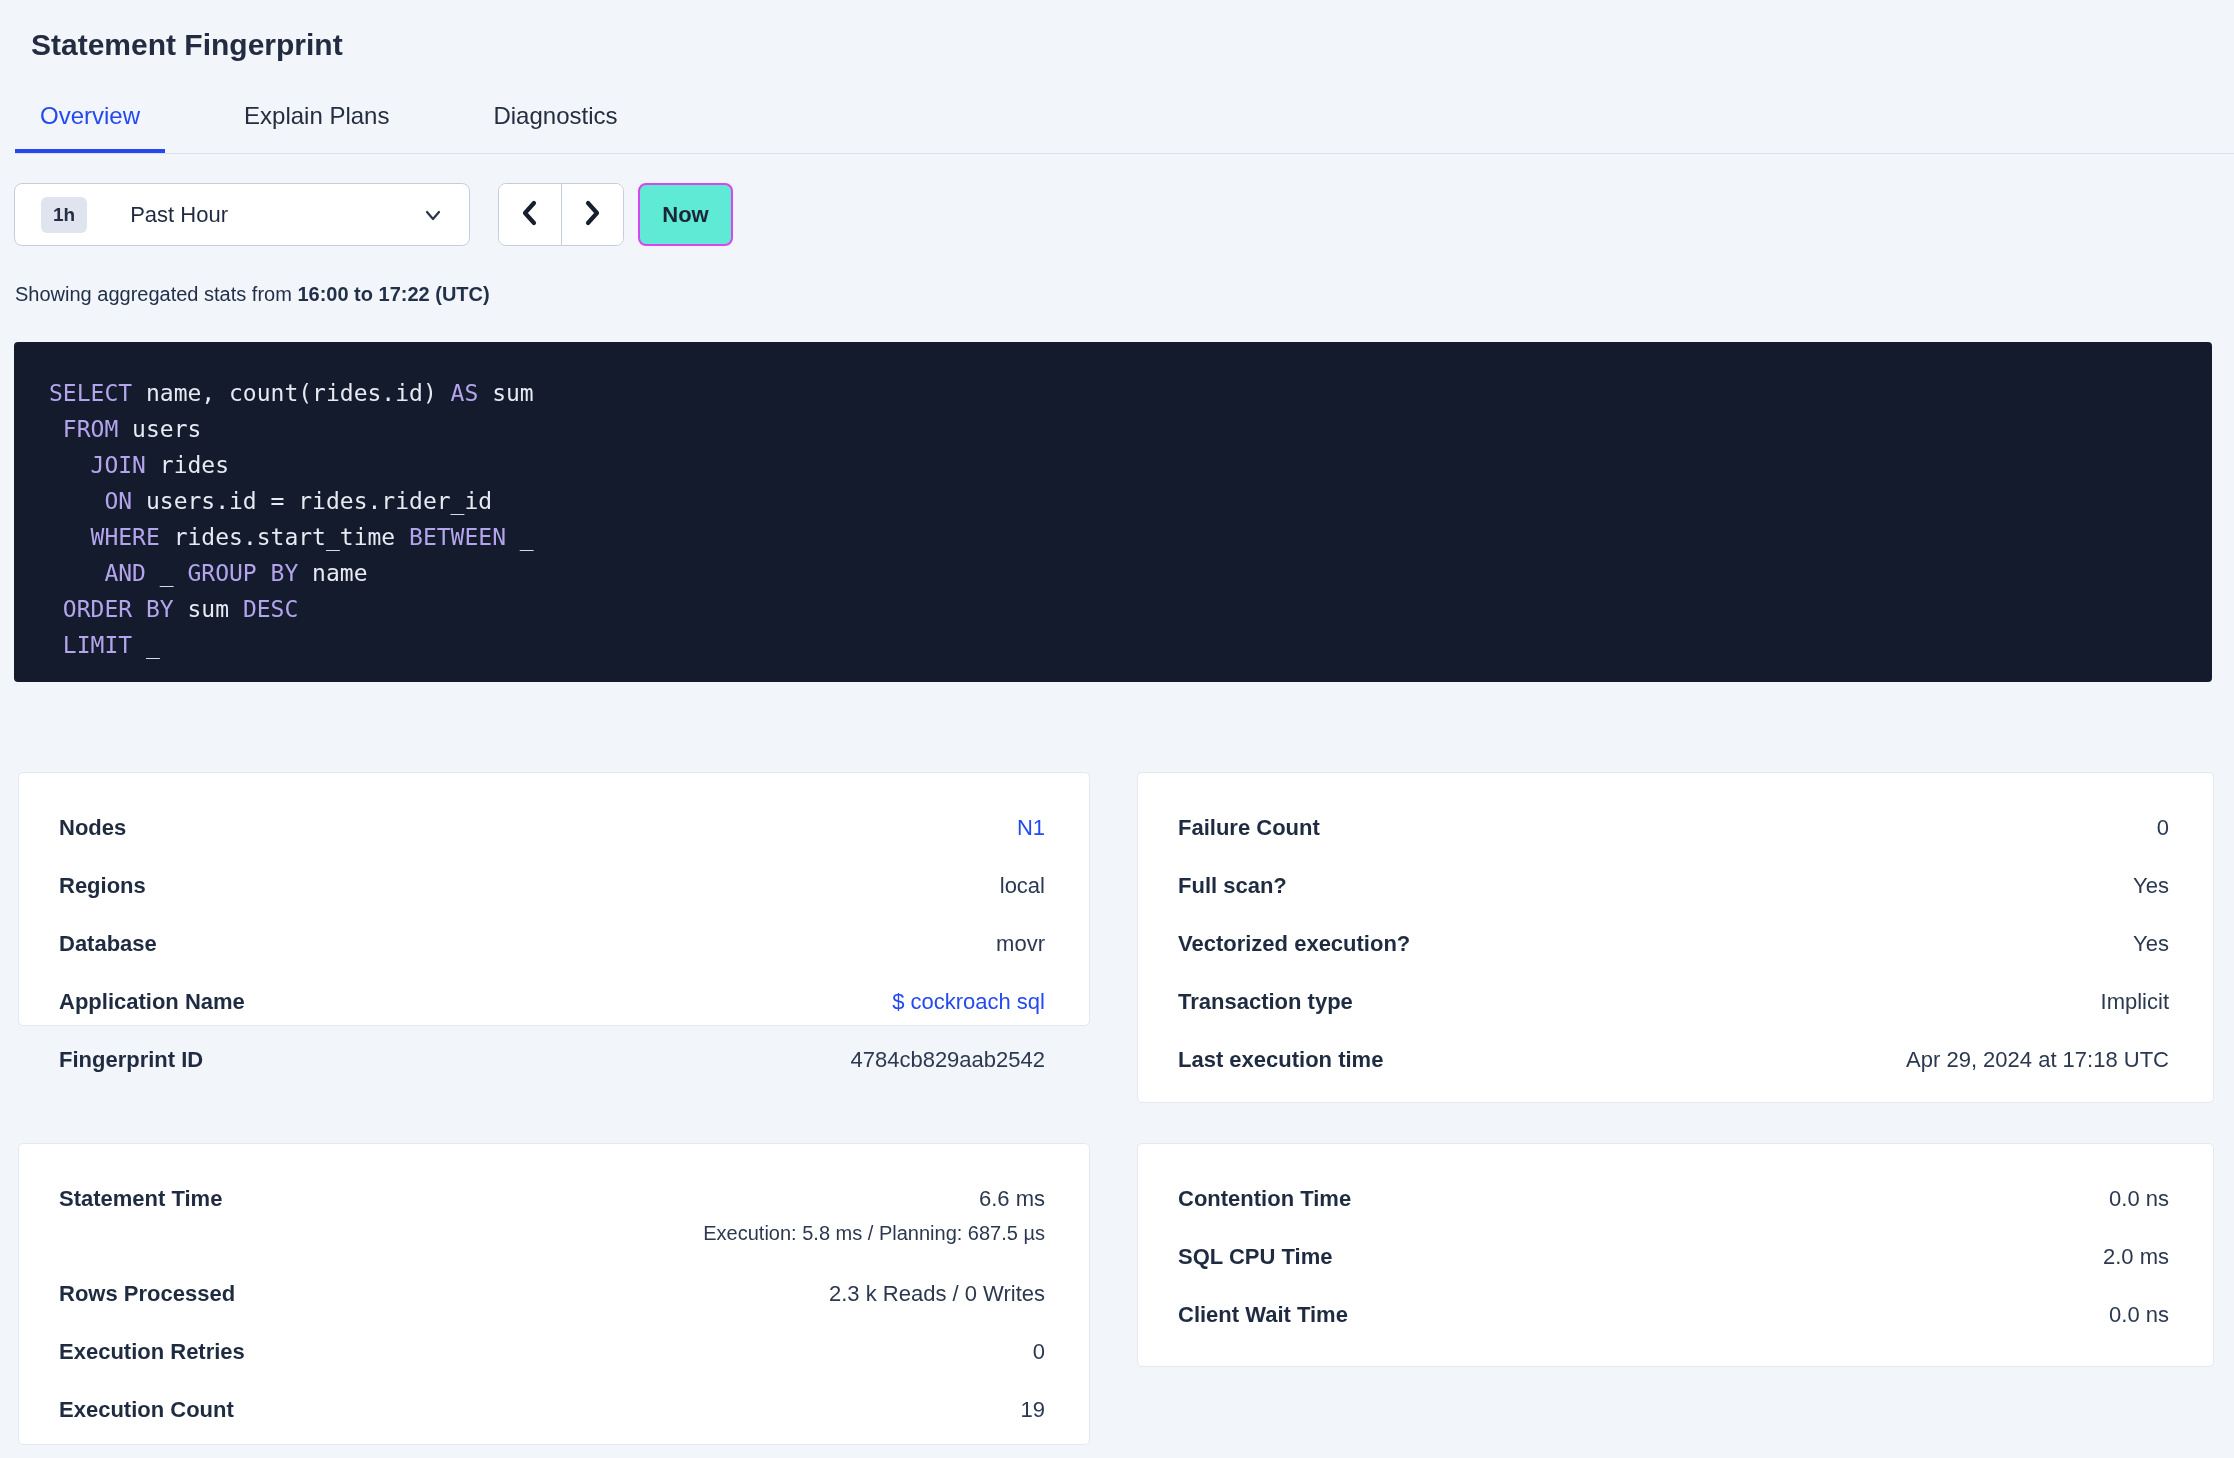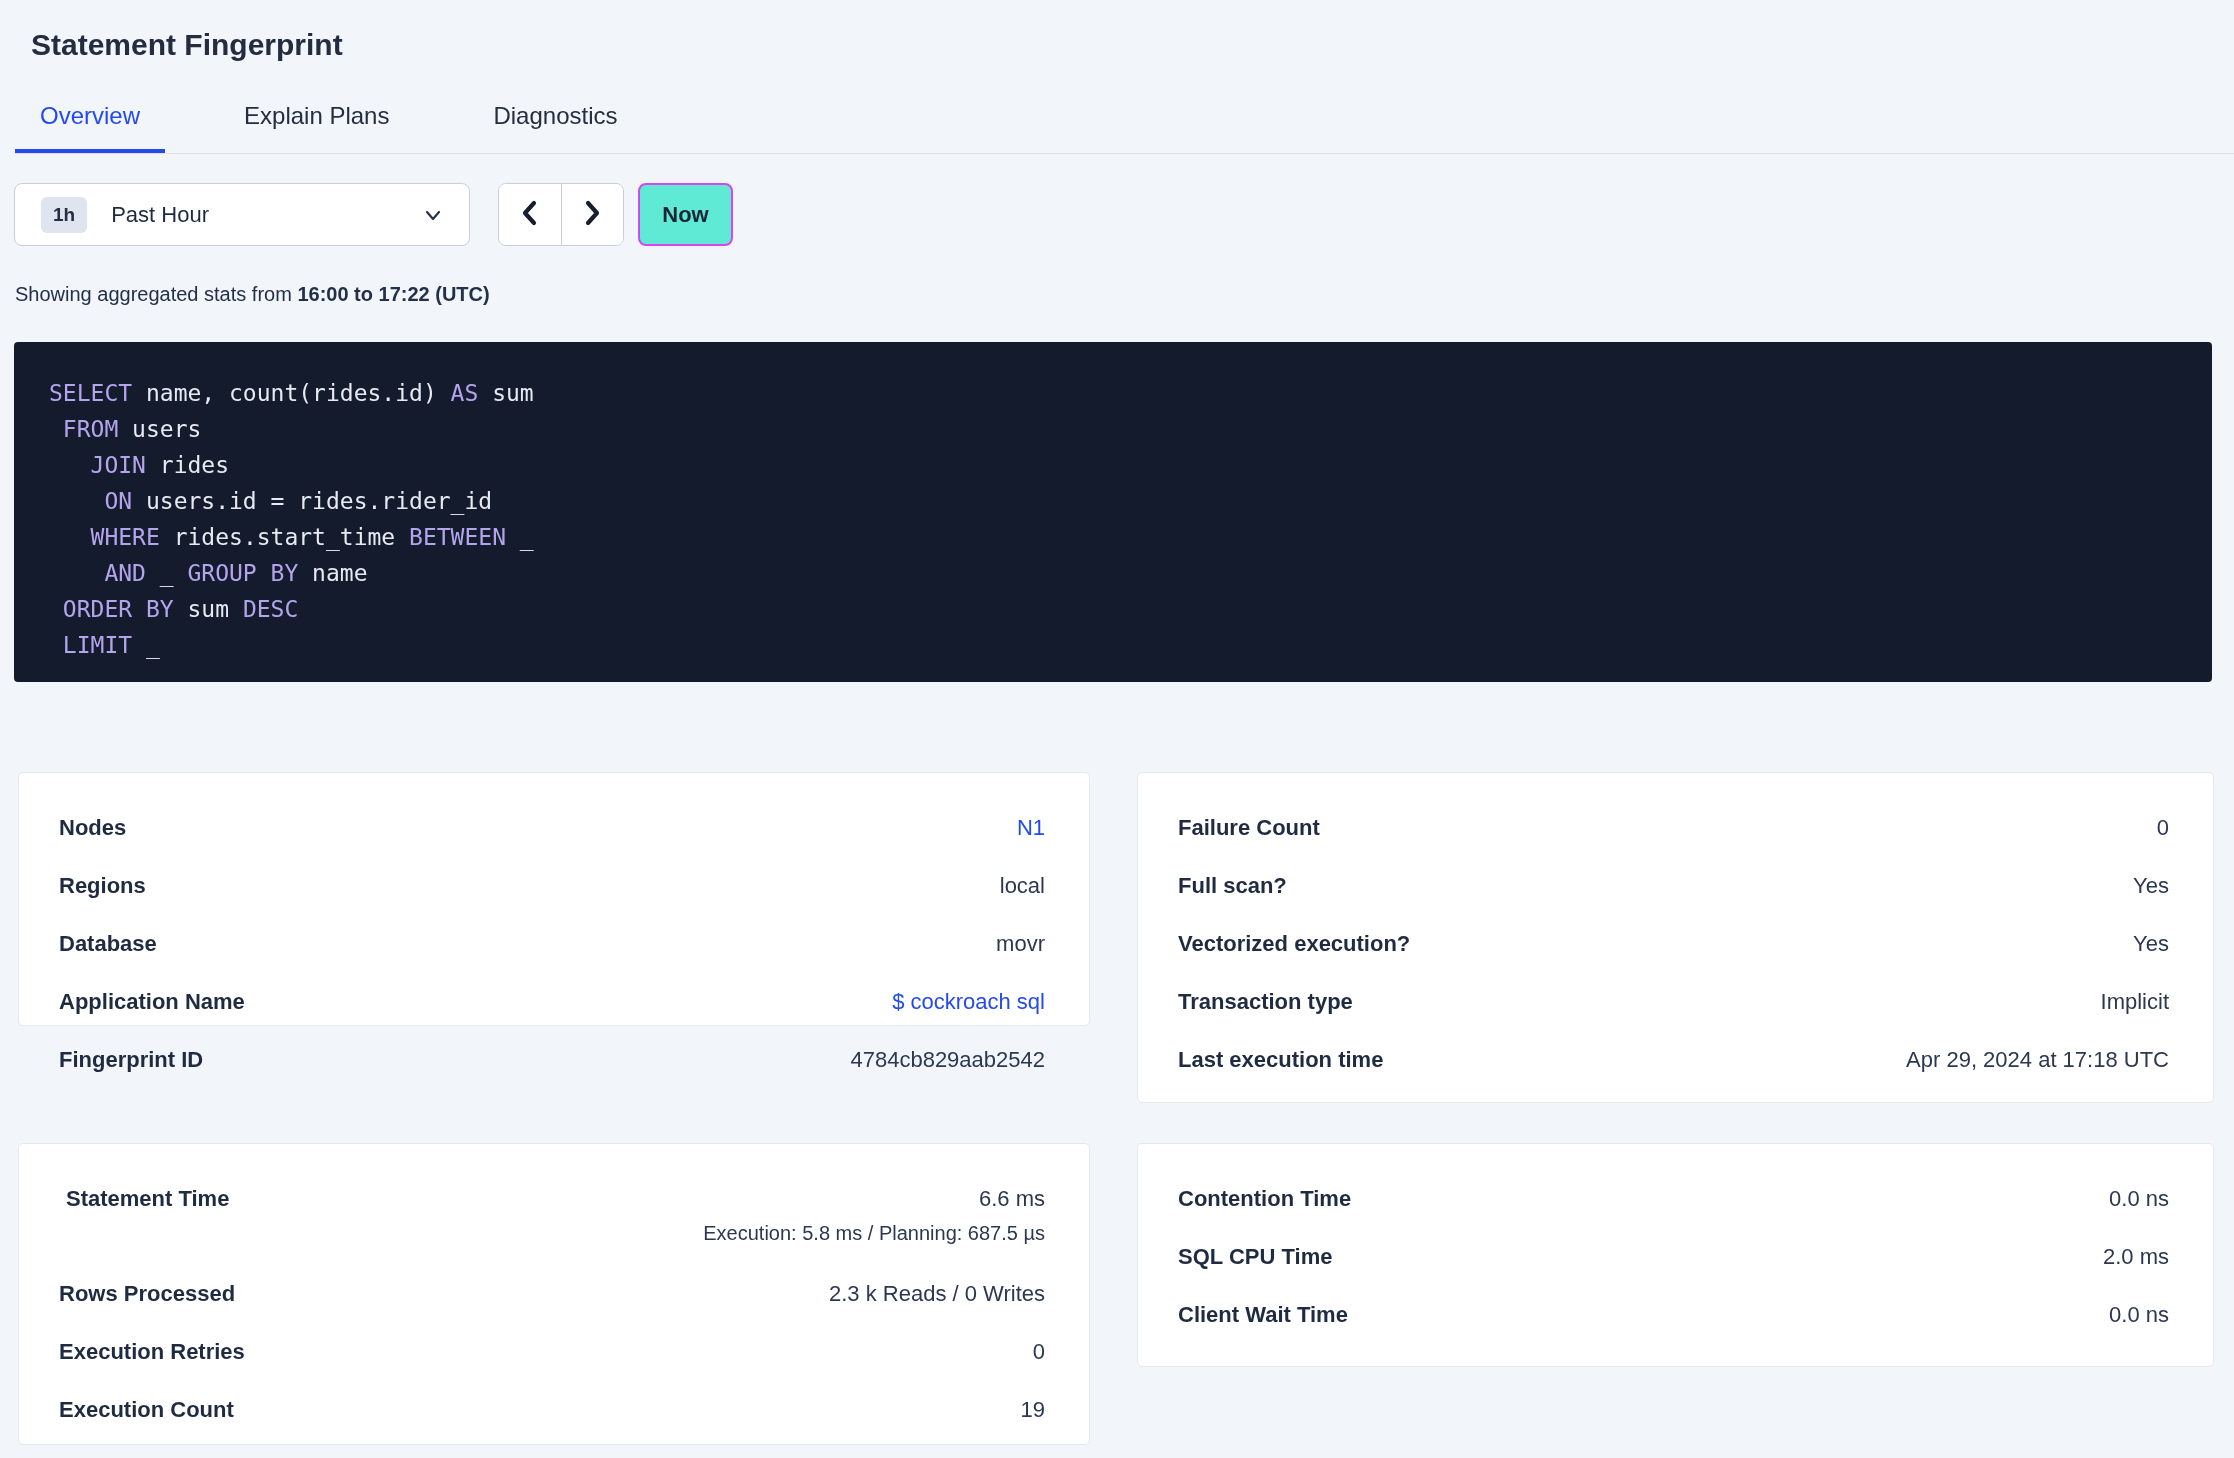--- a/index.html
+++ b/index.html
@@ -11,21 +11,21 @@
 
   
   .tabbar{position:absolute;left:15px;right:0;top:102px;border-bottom:1px solid #dde1e9;white-space:nowrap;}
   .tab{display:inline-block;padding:0 25px 19px;margin-right:54px;font-size:24px;color:#252e40;
        border-bottom:4px solid transparent;cursor:pointer;}
   .tab.active{color:#2349f0;border-bottom-color:#2349f0;}
 
   
   .range-select{position:absolute;left:14px;top:183px;width:456px;height:63px;background:#fff;
        border:1px solid #c7cdde;border-radius:8px;display:flex;align-items:center;
-       padding:0 26px;box-sizing:border-box;cursor:pointer;}
+       padding:0 26px;box-sizing:border-box;cursor:pointer;gap:19px;}
   .range-badge{background:#e0e4ee;color:#252e44;font-weight:700;font-size:19px;border-radius:6px;
        padding:7px 12px;margin-right:24px;}
   .range-label{font-size:22px;color:#1f2940;}
   .range-caret{margin-left:auto;display:flex;align-items:center;}
 
   .pager{position:absolute;left:498px;top:183px;width:126px;height:63px;background:#fff;
        border:1px solid #c7cdde;border-radius:8px;display:flex;box-sizing:border-box;overflow:hidden;}
   .pager button{flex:1;background:#fff;border:none;display:flex;align-items:center;justify-content:center;
        cursor:pointer;padding:0;}
   .pager button:first-child{border-right:1px solid #c7cdde;}
@@ -48,21 +48,21 @@
 
   
   .card{position:absolute;background:#fff;border:1px solid #e4e8ef;border-radius:5px;
        box-sizing:border-box;padding:42px 44px 0 40px;}
   .card-overview-left {left:18px;  top:772px; width:1072px;height:254px;}
   .card-overview-right{left:1137px;top:772px; width:1077px;height:331px;}
   .card-timing-left  {left:18px;  top:1143px;width:1072px;height:302px;}
   .card-timing-right {left:1137px;top:1143px;width:1077px;height:224px;}
 
   .row{display:flex;justify-content:space-between;align-items:flex-start;margin-bottom:32px;}
-  .row.has-sub{margin-bottom:36px;margin-left:7px;}
+  .row.has-sub{margin-bottom:36px;}
   .lbl{font-size:22px;font-weight:700;color:#1f2b40;}
   .valblock{text-align:right;}
   .val{font-size:22px;font-weight:400;color:#2b3850;}
   .val.link{color:#2349f0;cursor:pointer;}
   .sub{font-size:20px;color:#2b3850;margin-top:10px;}
 </style>
 </head>
 <body>
 
 <div class="page">

